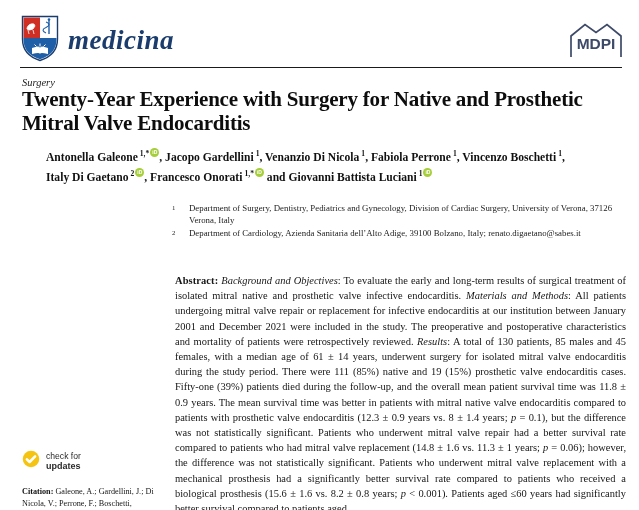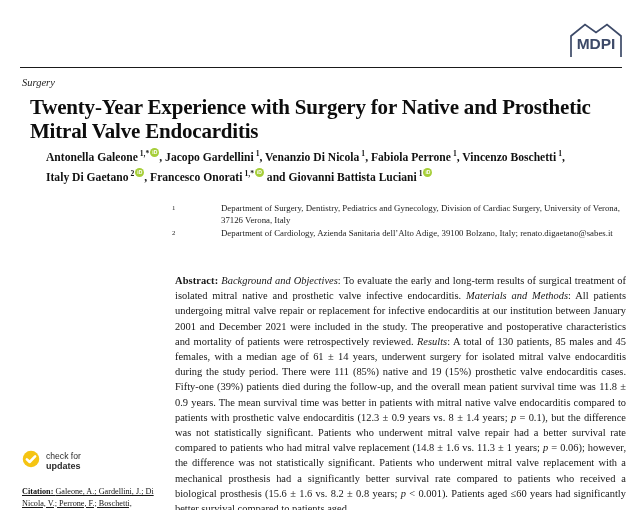--- a/index.html
+++ b/index.html
@@ -9,21 +9,21 @@
     font-family:"Liberation Serif","DejaVu Serif",serif; color:#141414;
   }
   
   .brand{position:absolute; left:21px; top:15px; display:flex; align-items:center; gap:9px;}
   .jname{font-size:27px; font-style:italic; font-weight:bold; color:#1b3d6d; letter-spacing:0.5px;}
   .mdpi{position:absolute; right:15px; top:22px;}
   .rule{position:absolute; left:20px; right:17px; top:67px; border-top:1.6px solid #1a1a1a;}
   
   .article-type{position:absolute; left:22px; top:77px; font-size:10.5px; font-style:italic; color:#222;}
   .title{
-    position:absolute; left:22px; top:87px; width:602px; margin:8px;
+    position:absolute; left:22px; top:87px; width:602px; margin:0;
     font-size:21px; font-weight:bold; line-height:24px; color:#0d0d0d; letter-spacing:-0.2px;
   }
   .authors{
     position:absolute; left:22px; top:146px; width:606px;
     font-size:11.6px; font-weight:bold; line-height:16.5px; color:#111;margin-left:24px;
   }
   .authors sup{font-size:7.6px; font-weight:bold; margin-left:2px;}
   .orcid{
     display:inline-block; width:9px; height:9px; border-radius:50%;
     background:#a6ce39; position:relative; top:-4px; margin-left:1px;
@@ -31,44 +31,60 @@
   }
   .orcid::after{
     content:"iD"; position:absolute; left:0; top:0; width:9px; height:9px;
     color:#fff; font-family:"Liberation Sans",sans-serif; font-weight:bold;
     font-size:5px; line-height:9px; text-align:center; font-style:normal;
   }
   
   .affiliations{position:absolute; left:172px; top:202px; width:456px; font-size:8.8px; line-height:12px; color:#1c1c1c;}
   .aff-row{display:flex; margin-bottom:1px;}
   .aff-marker{width:17px; flex:0 0 17px; font-size:6.8px; line-height:10px; padding-top:1px;}
-  .aff-text{flex:1;margin-left:32px;}
+  .aff-text{flex:1;}
   
   .abstract{
     position:absolute; left:175px; top:273px; width:451px;
     font-size:10.45px; line-height:15.2px; text-align:justify; color:#161616;
   }
   .abstract b{letter-spacing:0.1px;}
   
   .badge{position:absolute; left:22px; top:450px; display:flex; align-items:center; gap:6px; cursor:pointer;justify-content:center;}
   .badge-text{
     font-family:"Liberation Sans","DejaVu Sans",sans-serif; font-size:8.6px;
     line-height:10px; color:#2b2b2b; display:flex; flex-direction:column;
   }
   .badge-text b{font-size:9px;}
   .citation{
     position:absolute; left:22px; top:486px; width:134px;
-    font-size:8.2px; line-height:11.5px; color:#151515;text-decoration:underline;
+    font-size:8.2px; line-height:11.5px; color:#151515;
   }
 </style>
 </head>
 <body>
 
 <div class="page">
 
+  <div class="brand">
+    <span>
+      <svg width="38" height="47" viewBox="0 0 38 47">
+        <path d="M1.5,1.5 H36.5 V24 Q36.5,40 19,45.5 Q1.5,40 1.5,24 Z" fill="#ffffff" stroke="#1b3d6d" stroke-width="1.4"></path>
+        <path d="M2.5,2.5 H19 V23 H2.5 Z" fill="#cf2e24"></path>
+        <path d="M2.5,23 H35.5 V24.5 Q35.5,39 19,44.3 Q2.5,39 2.5,24.5 Z" fill="#1f5fa8"></path>
+        <path d="M6,13 q2,-5 7,-4 l1,2 -2,3 q-4,2 -6,0 Z M7,15 l1,4 M12,15 l1,4" fill="#ffffff" stroke="#ffffff" stroke-width="0.8"></path>
+        <path d="M28,5 v14" stroke="#1f5fa8" stroke-width="1.4" fill="none"></path>
+        <path d="M25,7 q6,2 0,5.5 q-6,2.5 0,5.5" stroke="#1f5fa8" stroke-width="1.1" fill="none"></path>
+        <circle cx="28" cy="4.5" r="1.3" fill="#1f5fa8"></circle>
+        <path d="M11,33 q8,-3 8,0 q0,-3 8,0 v6 q-8,-2 -8,0 q0,-2 -8,0 Z" fill="#ffffff"></path>
+        <path d="M13.5,29.5 l2,2 M19,28.5 v3 M24.5,29.5 l-2,2" stroke="#ffffff" stroke-width="1" fill="none"></path>
+      </svg>
+    </span>
+    <span class="jname">medicina</span>
+  </div>
 
   <div class="mdpi">
     <svg width="56" height="36" viewBox="0 0 56 36">
       <path d="M3,35 V14 L17,2.5 L28,10.5 L39,2.5 L53,14 V35" fill="none" stroke="#3d4a68" stroke-width="1.7"></path>
       <text x="28" y="27" text-anchor="middle" font-family="Liberation Sans,sans-serif" font-size="15.5" font-weight="bold" fill="#3d4a68">MDPI</text>
     </svg>
   </div>
 
   <div class="rule"></div>
 

